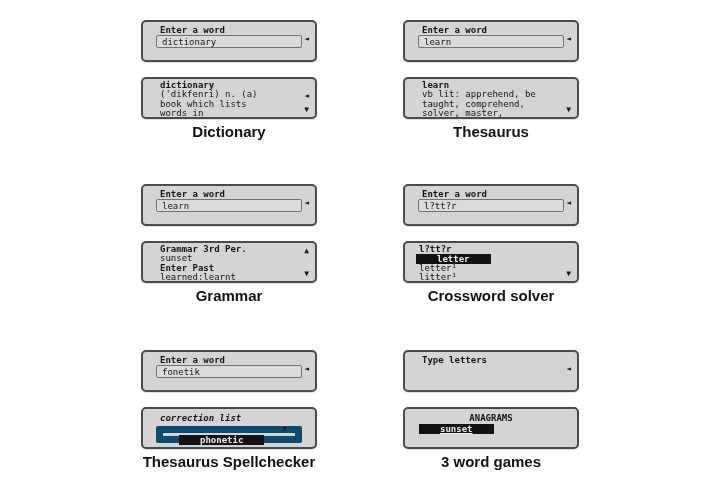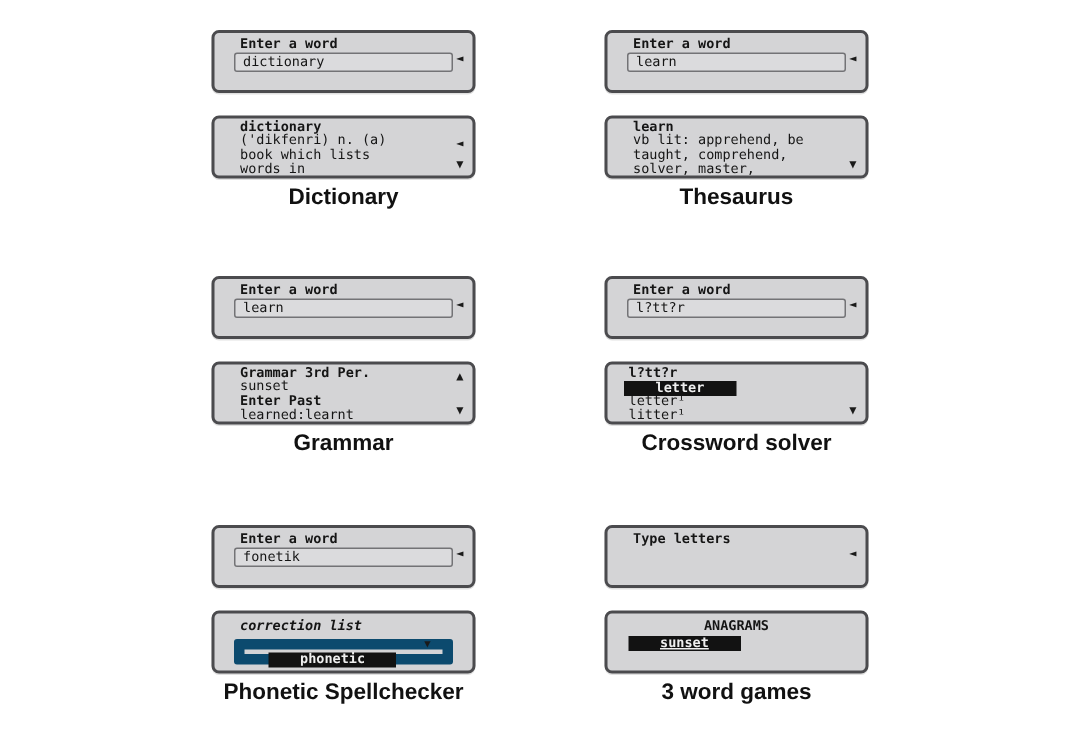--- a/index.html
+++ b/index.html
@@ -155,21 +155,21 @@
       <input class="scr-input" value="fonetik" style="">
       <span class="arr left">◄</span>
     </div>
     <div class="screen out lcd">
       <div class="scr-title b" style="top:4px;font-style:italic;">correction list</div>
       <div class="dropdown">
         <span class="hl">phonetic</span>
         <span class="arr down">▼</span>
       </div>
     </div>
-    <div class="panel-label">Phonetic Spellchecker</div>
+    <div class="panel-label">Thesaurus Spellchecker</div>
   </div>
 
   <div class="pair" id="p5">
     <div class="screen in lcd">
       <div class="scr-title b">Type letters</div>
       <span class="arr left">◄</span>
     </div>
     <div class="screen out lcd">
       <div class="anagram-title">ANAGRAMS</div>
       <span class="hl anagram-sel">sunset</span>

